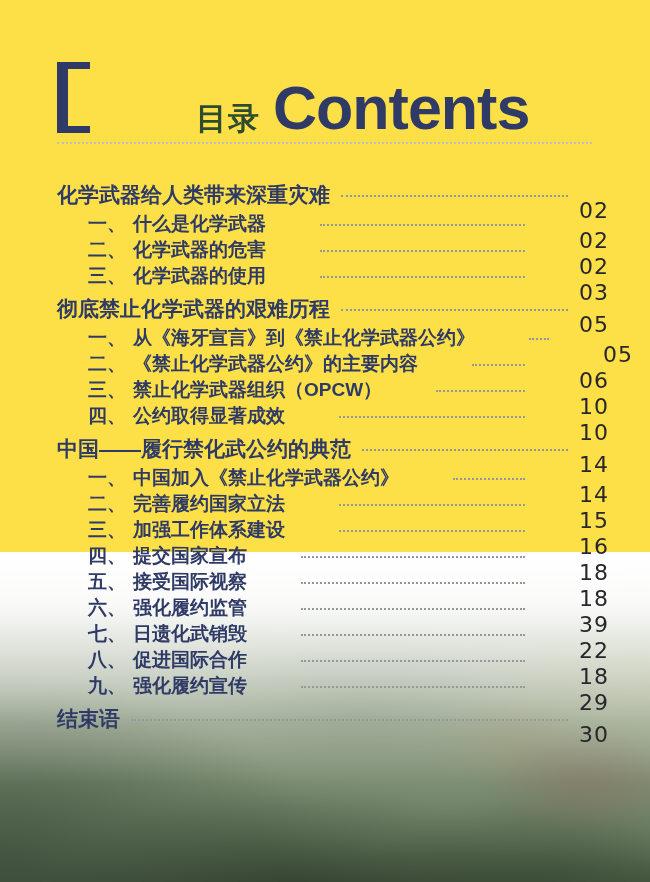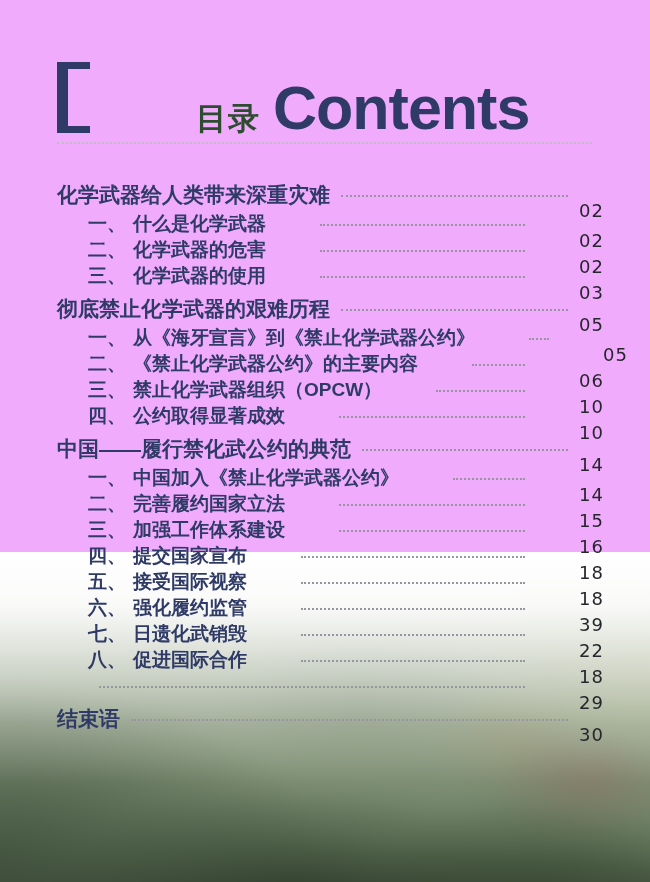--- a/index.html
+++ b/index.html
@@ -7,21 +7,21 @@
     --green:#2d4b2f;
     --num:#26262c;
     --leader:#94989e;
     --sep:#bcbec0;
   }
   html,body{margin:0;padding:0;background:#e8e8e8;}
   .page{
     position:relative;
     width:650px;height:882px;
     margin:0 auto;
-    background:#f0abfc;
+    background:#fde047;
     overflow:hidden;
     font-family:"Liberation Sans", sans-serif;
   }
   
   .photo{
     position:absolute;left:0;right:0;top:552px;bottom:0;
     overflow:hidden;
     z-index:0;
   }
   .photo::before{
@@ -95,21 +95,21 @@
   .leader{
     flex:1;height:0;
     border-bottom:2px dotted var(--leader);
     margin:0 11px;
     position:relative;top:1px;
     min-width:20px;
   }
   .pg{
     width:32px;flex:0 0 32px;
     font-family:"DejaVu Sans", sans-serif;
-    font-size:18px;font-weight:400;color:var(--num);
+    font-size:22px;font-weight:400;color:var(--num);
     text-align:left;letter-spacing:1px;margin-top:32px;
   }
 </style>
 </head>
 <body>
 
 <div class="page">
 
   <div class="photo"></div>
 
@@ -209,20 +209,21 @@
           <span class="lab"><span class="num">七、</span>日遗化武销毁</span>
           <span class="leader"></span>
           <span class="pg">22</span>
         </div>
         <div class="row item-row">
           <span class="lab"><span class="num">八、</span>促进国际合作</span>
           <span class="leader"></span>
           <span class="pg">18</span>
         </div>
         <div class="row item-row">
+          <span class="lab"><span class="num">九、</span>强化履约宣传</span>
           <span class="leader"></span>
           <span class="pg">29</span>
         </div>
         <div class="row section-row">
           <span class="lab">结束语</span>
           <span class="leader"></span>
           <span class="pg">30</span>
         </div>
       </nav>
   </div>

